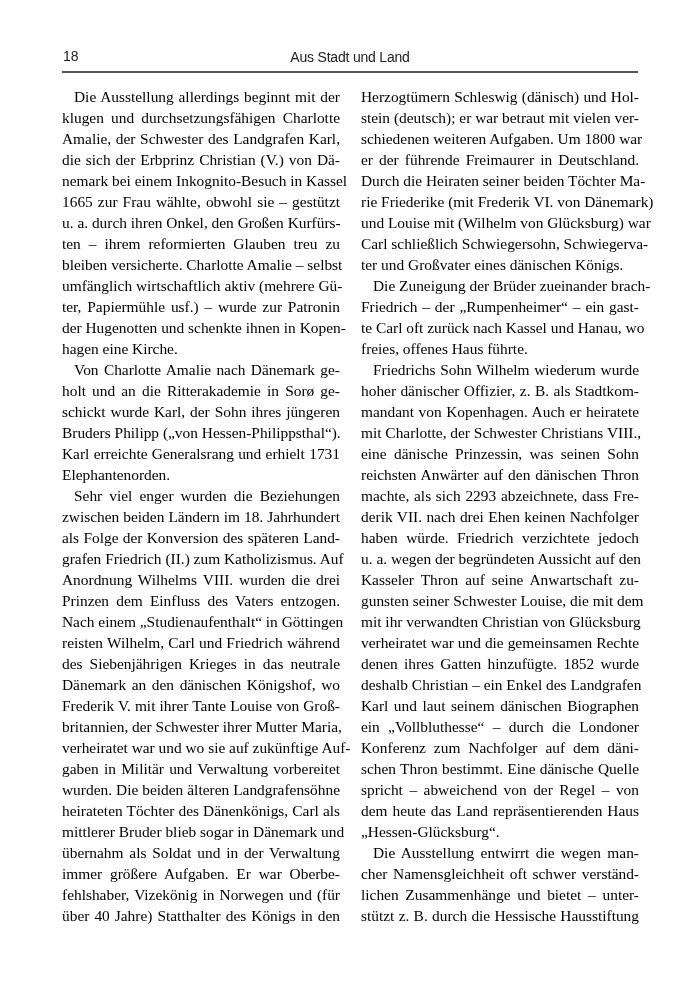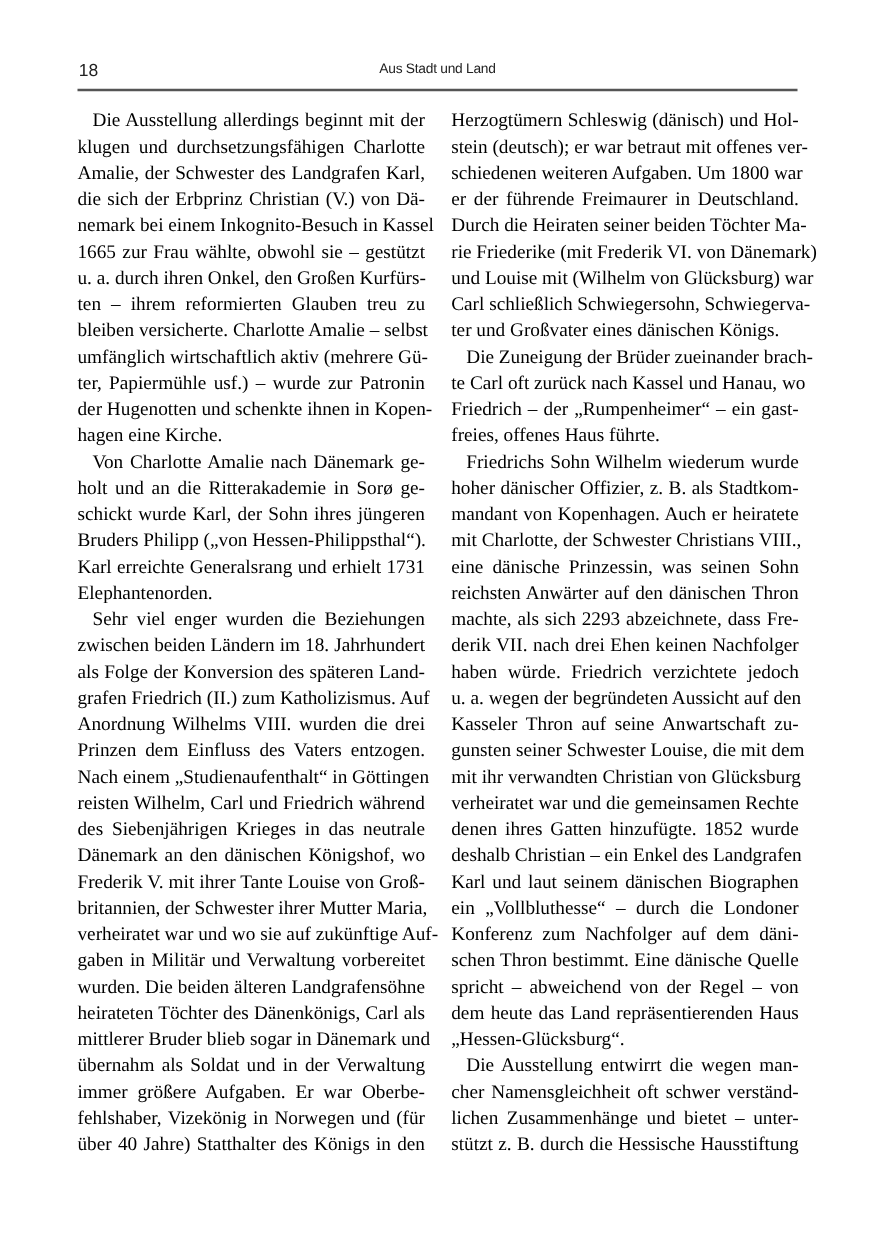--- a/index.html
+++ b/index.html
@@ -2,21 +2,21 @@
 <html><head>
 <meta charset="utf-8">
 <style>
   html, body { margin: 0; padding: 0; background: #ffffff; }
   body { width: 700px; height: 988px; position: relative; overflow: hidden; }
   .page { position: absolute; left: 0; top: 0; width: 700px; height: 988px; background: #fff; }
   .header { position: absolute; left: 62px; top: 46px; width: 576px; height: 22px;
             font-family: "Liberation Sans", "DejaVu Sans", sans-serif; color: #222; }
   .page-number { position: absolute; left: 1px; top: 2px; font-size: 14px; }
   .running-title { position: absolute; left: 0; right: 0; top: 3px; text-align: center;
-                   font-size: 11px; letter-spacing: -0.2px; }
+                   font-size: 14px; letter-spacing: -0.2px; }
   .rule { position: absolute; left: 62px; top: 71px; width: 576px; height: 2px; background: #555; }
   .column { position: absolute; top: 86px; width: 278px;
             font-family: Liberation Serif, serif; font-size: 15.4px;
             line-height: 21px; color: #000000; text-align: justify; hyphens: manual; }
   .col-left { left: 62px; }
   .col-right { left: 361px; }
   .line { display: block; height: 21px; white-space: nowrap; text-align: justify; text-align-last: justify; }
   .line.last { text-align-last: left; }
   .line.indent { padding-left: 12px; }
 </style>
@@ -67,31 +67,31 @@
       <span class="line">wurden. Die beiden älteren Landgrafensöhne</span>
       <span class="line">heirateten Töchter des Dänenkönigs, Carl als</span>
       <span class="line">mittlerer Bruder blieb sogar in Dänemark und</span>
       <span class="line">übernahm als Soldat und in der Verwaltung</span>
       <span class="line">immer größere Aufgaben. Er war Oberbe-</span>
       <span class="line">fehlshaber, Vizekönig in Norwegen und (für</span>
       <span class="line">über 40 Jahre) Statthalter des Königs in den</span>
     </div>
   <div class="column col-right" id="col-right">
       <span class="line">Herzogtümern Schleswig (dänisch) und Hol-</span>
-      <span class="line">stein (deutsch); er war betraut mit offenes ver-</span>
+      <span class="line">stein (deutsch); er war betraut mit vielen ver-</span>
       <span class="line">schiedenen weiteren Aufgaben. Um 1800 war</span>
       <span class="line">er der führende Freimaurer in Deutschland.</span>
       <span class="line">Durch die Heiraten seiner beiden Töchter Ma-</span>
       <span class="line">rie Friederike (mit Frederik VI. von Dänemark)</span>
       <span class="line">und Louise mit (Wilhelm von Glücksburg) war</span>
       <span class="line">Carl schließlich Schwiegersohn, Schwiegerva-</span>
       <span class="line last">ter und Großvater eines dänischen Königs.</span>
       <span class="line indent">Die Zuneigung der Brüder zueinander brach-</span>
+      <span class="line">Friedrich – der „Rumpenheimer“ – ein gast-</span>
       <span class="line">te Carl oft zurück nach Kassel und Hanau, wo</span>
-      <span class="line">Friedrich – der „Rumpenheimer“ – ein gast-</span>
       <span class="line last">freies, offenes Haus führte.</span>
       <span class="line indent">Friedrichs Sohn Wilhelm wiederum wurde</span>
       <span class="line">hoher dänischer Offizier, z. B. als Stadtkom-</span>
       <span class="line">mandant von Kopenhagen. Auch er heiratete</span>
       <span class="line">mit Charlotte, der Schwester Christians VIII.,</span>
       <span class="line">eine dänische Prinzessin, was seinen Sohn</span>
       <span class="line">reichsten Anwärter auf den dänischen Thron</span>
       <span class="line">machte, als sich 2293 abzeichnete, dass Fre-</span>
       <span class="line">derik VII. nach drei Ehen keinen Nachfolger</span>
       <span class="line">haben würde. Friedrich verzichtete jedoch</span>

